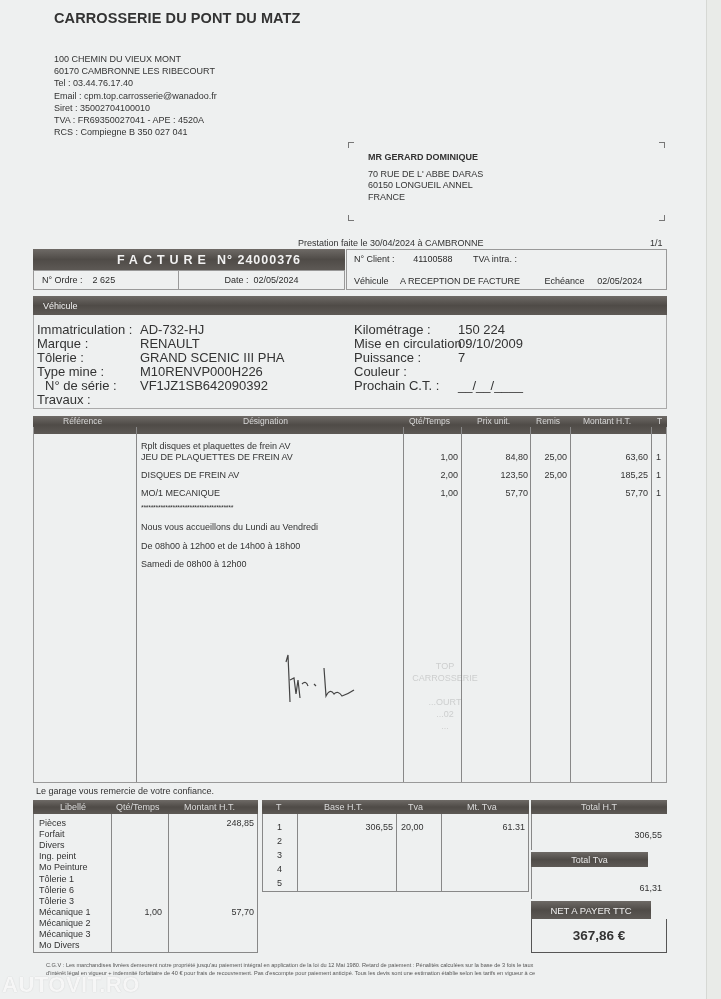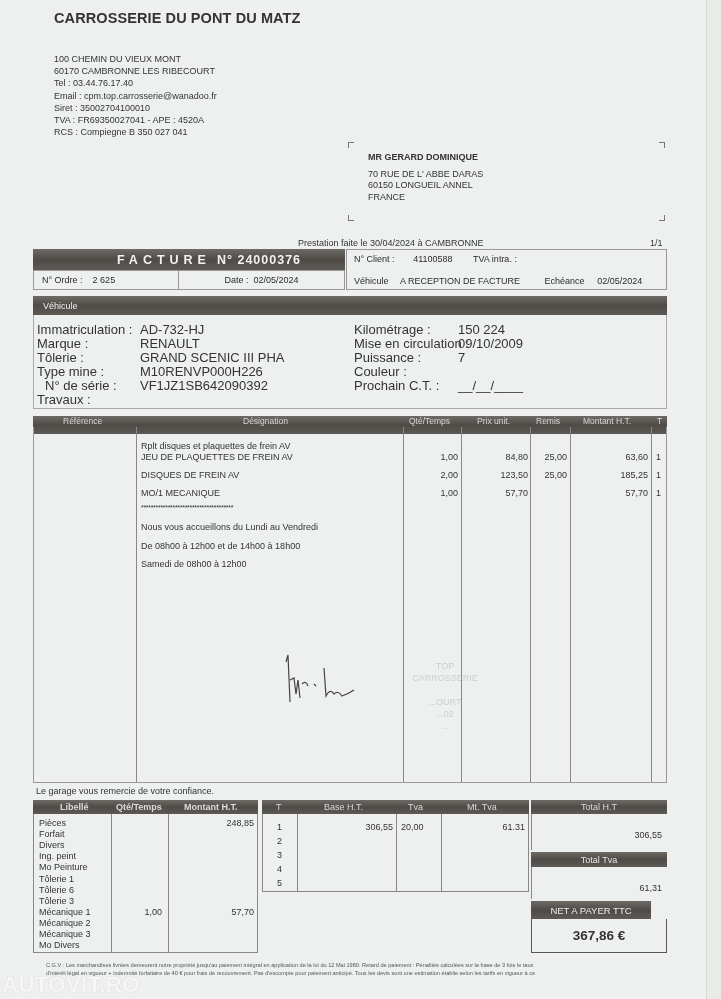--- a/index.html
+++ b/index.html
@@ -51,31 +51,31 @@
   .items-head { left: 33px; top: 416px; width: 634px; height: 18px; font-size: 8.5px; }
   .items-head span { position:absolute; top: 0px; color: #d8d8d8; }
   .items-box { left: 33px; top: 427px; width: 634px; height: 356px; border: 1px solid #999; border-top:none; }
   .vline { position:absolute; top:0; bottom:0; width:1px; background:#888; }
   .item-line { position:absolute; font-size: 9px; color:#333; white-space:nowrap; }
   .num { text-align: right; }
 
   .merci { left: 36px; top: 786px; font-size: 9px; color:#333; }
 
   .recap-head { left: 33px; top: 800px; width: 225px; height: 14px; font-size: 9px; }
-  .recap-head span { position:absolute; top: 2px; color:#dcdcdc;font-weight:bold; }
+  .recap-head span { position:absolute; top: 2px; color:#dcdcdc; }
   .recap-box { left: 33px; top: 814px; width: 225px; height: 139px; border:1px solid #888; border-top:none; font-size: 9px; }
   .recap-label { position:absolute; left: 5px; color:#333; }
 
   .tva-head { left: 262px; top: 800px; width: 267px; height: 14px; font-size: 9px; }
   .tva-head span { position:absolute; top:2px; color:#dcdcdc; }
   .tva-box { left: 262px; top: 814px; width: 267px; height: 78px; border:1px solid #888; border-top:none; font-size: 9px; }
 
   .tot-head { left: 531px; top: 800px; width: 136px; height: 14px; font-size: 9px; display:flex; align-items:center; justify-content:center; color:#dcdcdc; }
   .tot-box { left: 531px; top: 814px; width: 136px; height: 36px; border-left:1px solid #888; font-size: 9px; }
-  .tva-tot-head { left: 531px; top: 852px; width: 136px; height: 15px; font-size: 9px; display:flex; align-items:center; justify-content:center; color:#e8e8e8; }
+  .tva-tot-head { left: 531px; top: 852px; width: 117px; height: 15px; font-size: 9px; display:flex; align-items:center; justify-content:center; color:#e8e8e8; }
   .tva-tot-box { left: 531px; top: 867px; width: 136px; height: 32px; border-left:1px solid #888; font-size:9px; }
   .net-head { left: 531px; top: 901px; width: 120px; height: 18px; font-size: 9.5px; display:flex; align-items:center; justify-content:center; color:#f0f0f0; }
   .net-box { left: 531px; top: 919px; width: 136px; height: 34px; border:1px solid #555; border-top:none; font-size: 13.5px; font-weight:bold; display:flex; align-items:center; justify-content:center; color:#333; }
 
   .cgv { left: 46px; top: 962px; width: 630px; font-size: 5.6px; line-height: 7.5px; color:#555; }
   .watermark { left: 2px; top: 972px; font-size: 22px; font-weight: bold; color: rgba(255,255,255,0.85); letter-spacing: 0.5px; text-shadow: 0 0 1px rgba(160,160,160,0.6); }
 
   .stamp { left: 400px; top: 660px; width: 90px; height: 110px; color: rgba(120,120,120,0.28); font-size: 9px; text-align:center; line-height: 12px; }
   .signature { left: 280px; top: 650px; width: 110px; height: 70px; }
 </style>

